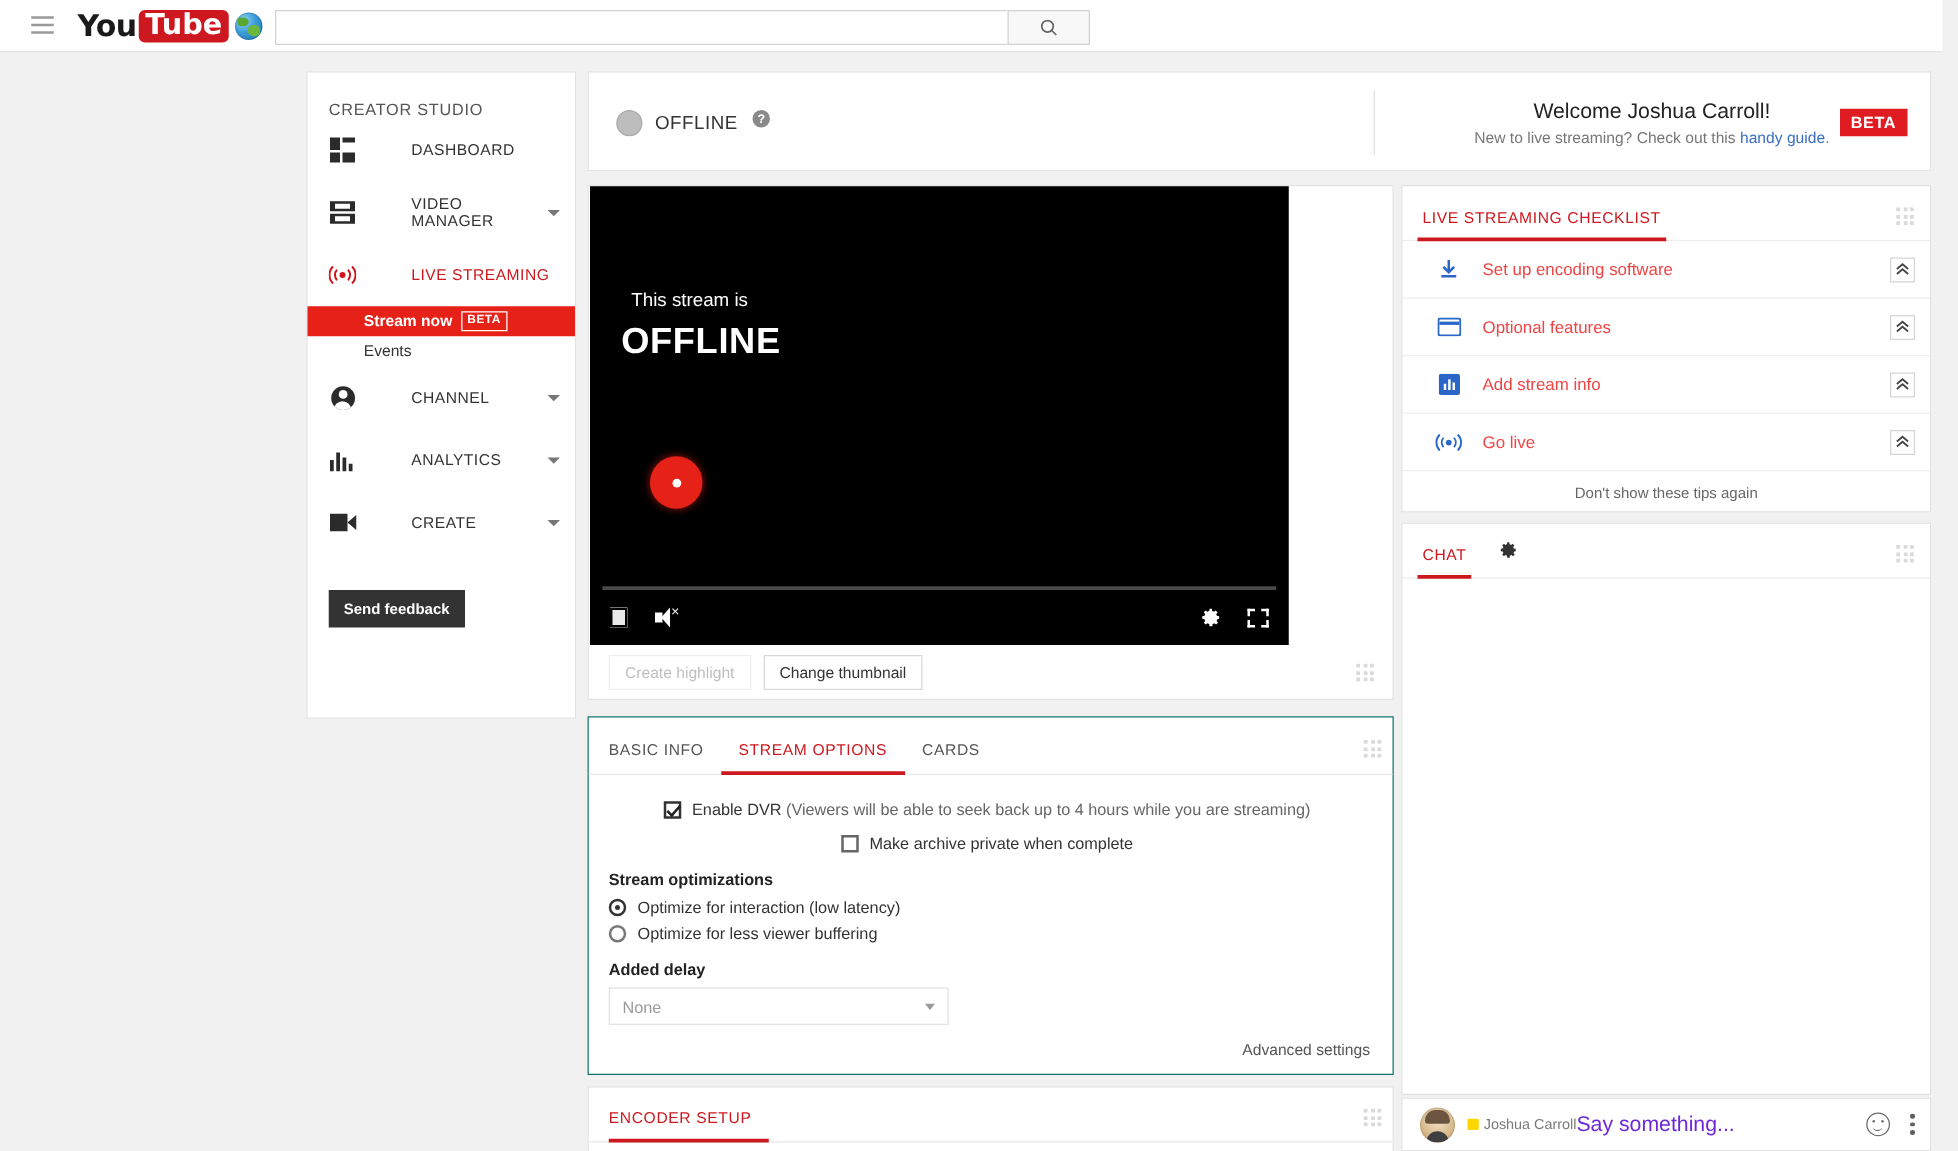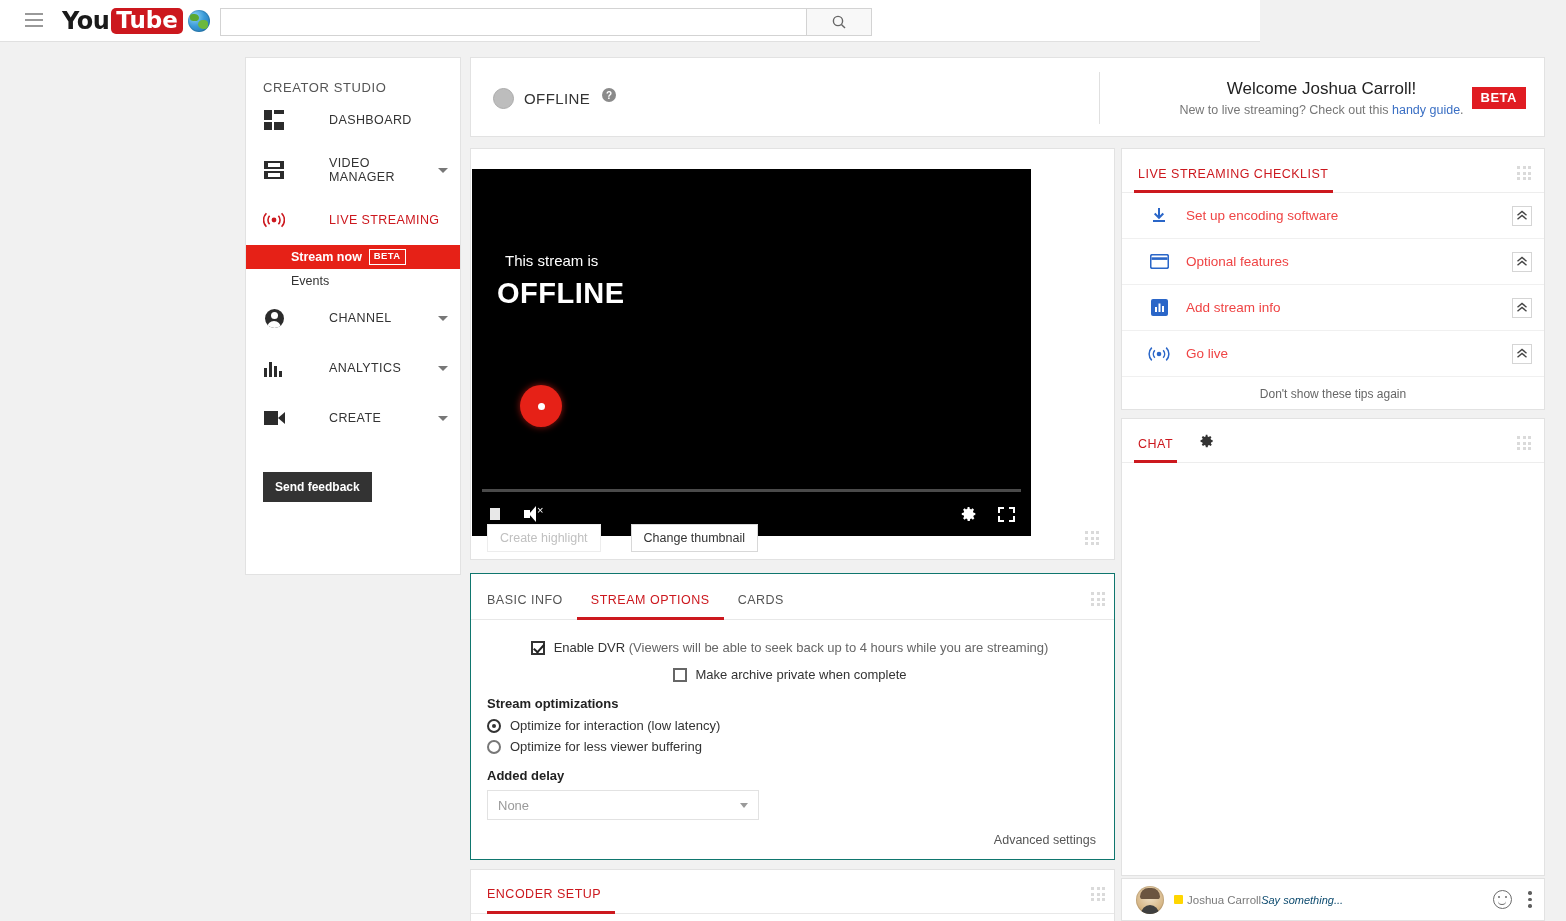--- a/index.html
+++ b/index.html
@@ -7,21 +7,21 @@
     margin: 0; padding: 0;
     width: 1566px; height: 921px;
     background: #f1f1f1;
     font-family: "Liberation Sans", sans-serif;
     overflow: hidden;
   }
 
   
   #masthead {
     position: absolute; top: 0; left: 0;
-    width: 1260px; height: 42px;
+    width: 1554px; height: 42px;
     background: #ffffff;
     border-bottom: 1px solid #e0e0e0;
   }
   #hamburger {
     position: absolute; left: 25px; top: 13px;
     width: 18px; height: 14px;
     display: flex; flex-direction: column; justify-content: space-between;
     cursor: pointer;
   }
   #hamburger span { display: block; height: 2px; background: #999; width: 100%; }
@@ -186,21 +186,21 @@
   }
 
   
   #player-card {
     position: absolute; left: 470px; top: 148px;
     width: 645px; height: 412px;
     background: #fff; border: 1px solid #e2e2e2;
   }
   #player {
     position: absolute; left: 1px; top: 0px; width: 559px; height: 367px;
-    background: #000; overflow: hidden; margin-top: 20px;
+    background: #000; overflow: hidden;
   }
   .player-line1 {
     position: absolute; left: 33px; top: 83px;
     color: #fff; font-size: 15px;
   }
   .player-line2 {
     position: absolute; left: 25px; top: 108px;
     color: #fff; font-size: 29px; font-weight: bold; letter-spacing: .5px;
   }
   #record-btn {
@@ -242,21 +242,21 @@
   .fs-ic i {
     position: absolute; width: 6px; height: 6px; border: 2px solid #fff;
   }
   .fs-ic i:nth-child(1){ left:0; top:0; border-right:none; border-bottom:none; }
   .fs-ic i:nth-child(2){ right:0; top:0; border-left:none; border-bottom:none; }
   .fs-ic i:nth-child(3){ left:0; bottom:0; border-right:none; border-top:none; }
   .fs-ic i:nth-child(4){ right:0; bottom:0; border-left:none; border-top:none; }
 
   #player-actions {
     position: absolute; left: 0; top: 367px; right: 0; height: 44px;
-    display: flex; align-items: center; padding-left: 16px; gap: 20px;
+    display: flex; align-items: center; padding-left: 16px;
   }
   .btn-flat {
     height: 28px; padding: 0 12px; background: #fff;
     border: 1px solid #d8d8d8; font-size: 12.5px; color: #333;
     cursor: pointer; margin-right: 10px;
     font-family: "Liberation Sans", sans-serif;
   }
   .btn-flat.disabled { color: #c0c0c0; border-color: #ededed; cursor: default; }
 
   
@@ -400,21 +400,21 @@
     content:""; position:absolute; left:4px; top:2px; width:20px; height:11px;
     background:#6b5540; border-radius:10px 10px 3px 3px;
   }
   .avatar::after {
     content:""; position:absolute; left:5px; bottom:0; width:18px; height:9px;
     background:#3f3f3f; border-radius:9px 9px 0 0;
   }
   .compose-text { display: flex; justify-content: center; }
   .compose-name { font-size: 11.5px; color: #7a7a7a; display: flex; align-items: center; gap: 4px; }
   .owner-chip { width: 9px; height: 9px; background: #ffd600; display: inline-block; border-radius: 1px; }
-  .compose-placeholder { font-size: 11px; color: #0c4a6e; margin-top: 1px; font-style: italic; }
+  .compose-placeholder { font-size: 17px; color: #6d28d9; margin-top: 1px; }
   .compose-right { margin-left: auto; display: flex; align-items: center; gap: 16px; }
   .emoji-ic {
     width: 19px; height: 19px; border-radius: 50%; border: 1.6px solid #6b6b6b;
     position: relative; cursor: pointer;
   }
   .emoji-ic::before {
     content:""; position:absolute; left:4px; top:5px; width:2px; height:2px;
     border-radius:50%; background:#6b6b6b;
     box-shadow: 7px 0 0 #6b6b6b;
   }

